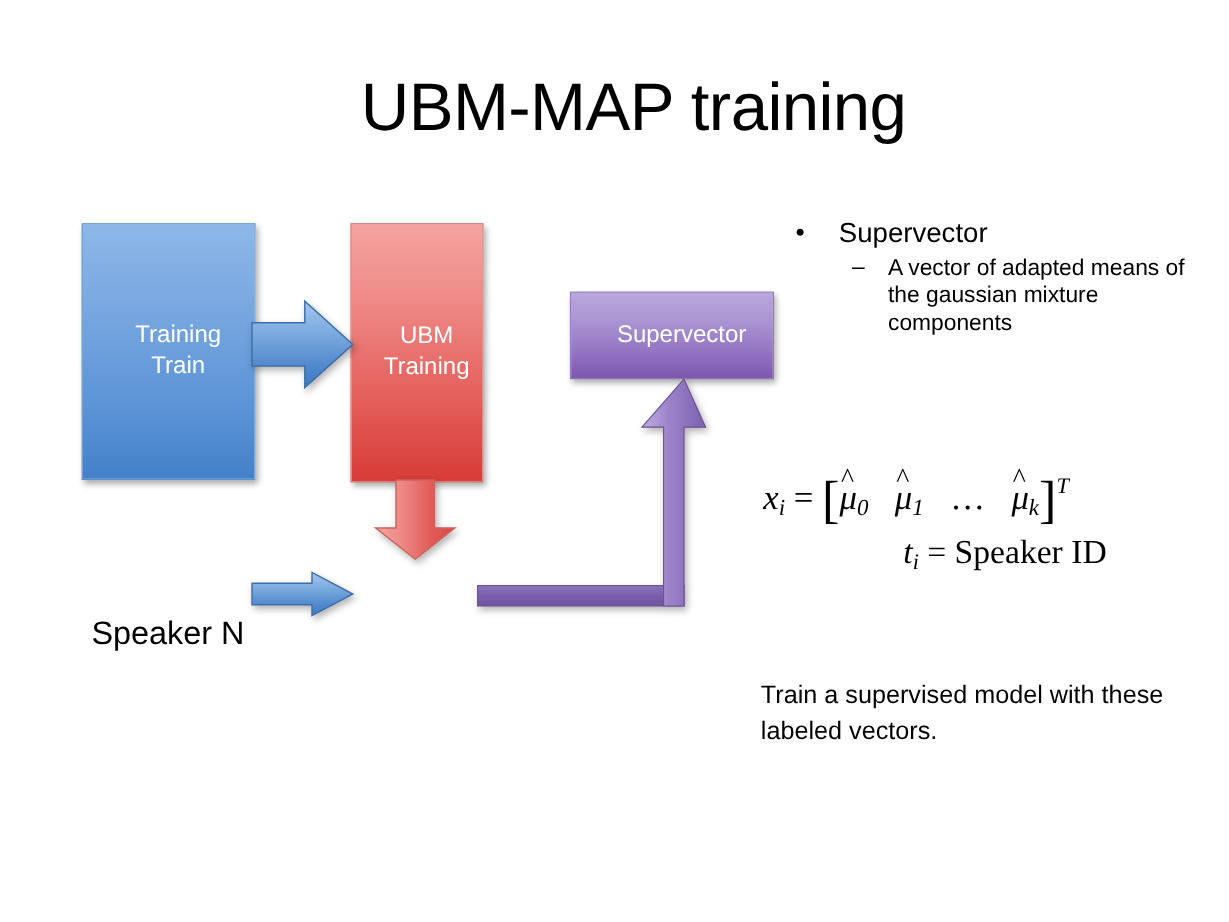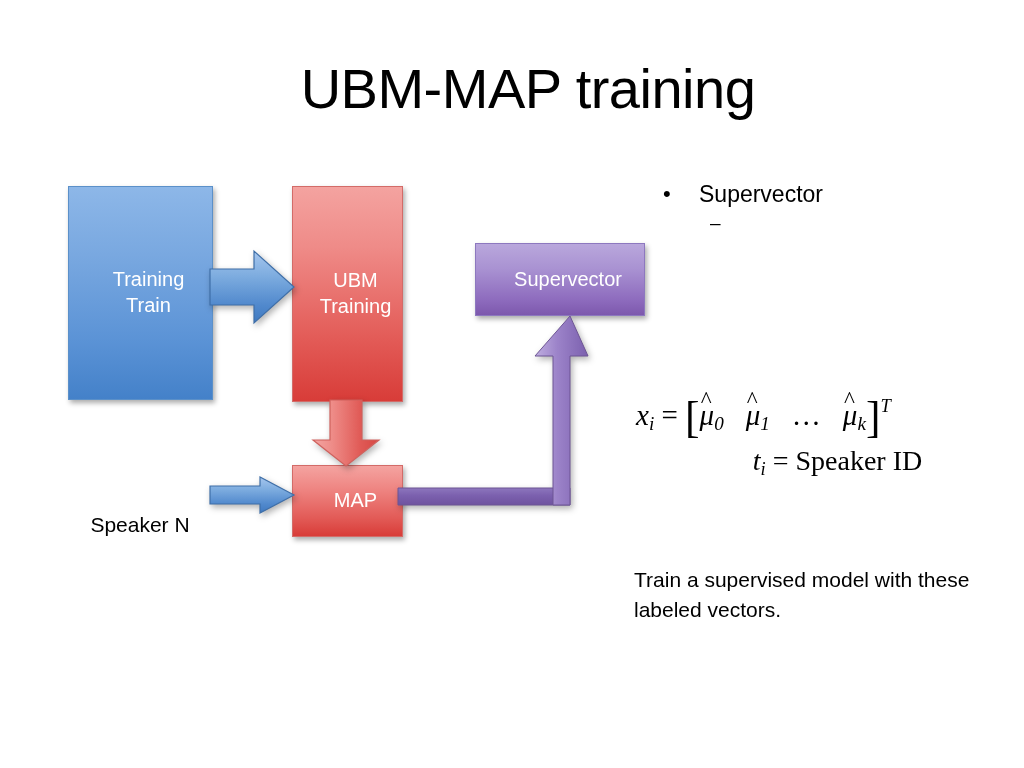--- a/index.html
+++ b/index.html
@@ -105,21 +105,21 @@
     border: 1px solid #5b90c9;
   }
 
   
   #caption-speaker-n {
     position: absolute;
     left: 68px;
     top: 513px;
     width: 144px;
     text-align: center;
-    font-size: 21px;
+    font-size: 27px;
     color: #000000;
   }
 
   
   .arrow-svg {
     position: absolute;
     overflow: visible;
   }
   .arrow-shadow {
     filter: drop-shadow(2px 3px 3px rgba(0,0,0,0.30));
@@ -238,23 +238,20 @@
   <div class="flow-box" id="box-training-data">
     <span>Training</span>
     <span>Train</span>
   </div>
 
   <div class="flow-box" id="box-ubm-training">
     <span>UBM</span>
     <span>Training</span>
   </div>
 
-  <div class="flow-box" id="box-map">
-    <span>MAP</span>
-  </div>
 
   <div class="flow-box" id="box-supervector">
     <span>Supervector</span>
   </div>
 
 
   <div id="caption-speaker-n">Speaker N</div>
 
   <svg class="arrow-svg arrow-shadow" style="left:210px; top:247px;" width="86" height="82" viewBox="0 0 86 82">
     <defs>
@@ -311,20 +308,21 @@
     <path d="M155,189 L155,40 L137,40 L172,0 L190,40 L172,40 L172,189 Z" fill="url(#gradPurpleV)" stroke="#6d5494" stroke-width="1"></path>
   </svg>
 
   <div id="bullet-block">
     <div class="bullet-l1">
       <span class="bullet-marker">•</span>
       <span>Supervector</span>
     </div>
     <div class="bullet-l2">
       <span class="dash-marker">–</span>
+      <span>A vector of adapted means of the gaussian mixture components</span>
     </div>
   </div>
 
   <div id="formula-block">
     <div class="formula-line" id="formula-line-1">
       <span class="mvar">x</span><span class="msub">i</span>
       <span class="upr">=</span>
       <span class="brk">[</span><span class="hatmu"><span class="hat">^</span><span>μ</span></span><span class="msub">0</span><span class="gap-md"></span><span class="hatmu"><span class="hat">^</span><span>μ</span></span><span class="msub">1</span><span class="gap-md"></span><span class="upr">…</span><span class="gap-md"></span><span class="hatmu"><span class="hat">^</span><span>μ</span></span><span class="msub">k</span><span class="brk">]</span><span class="msup">T</span>
     </div>
     <div class="formula-line" id="formula-line-2">

